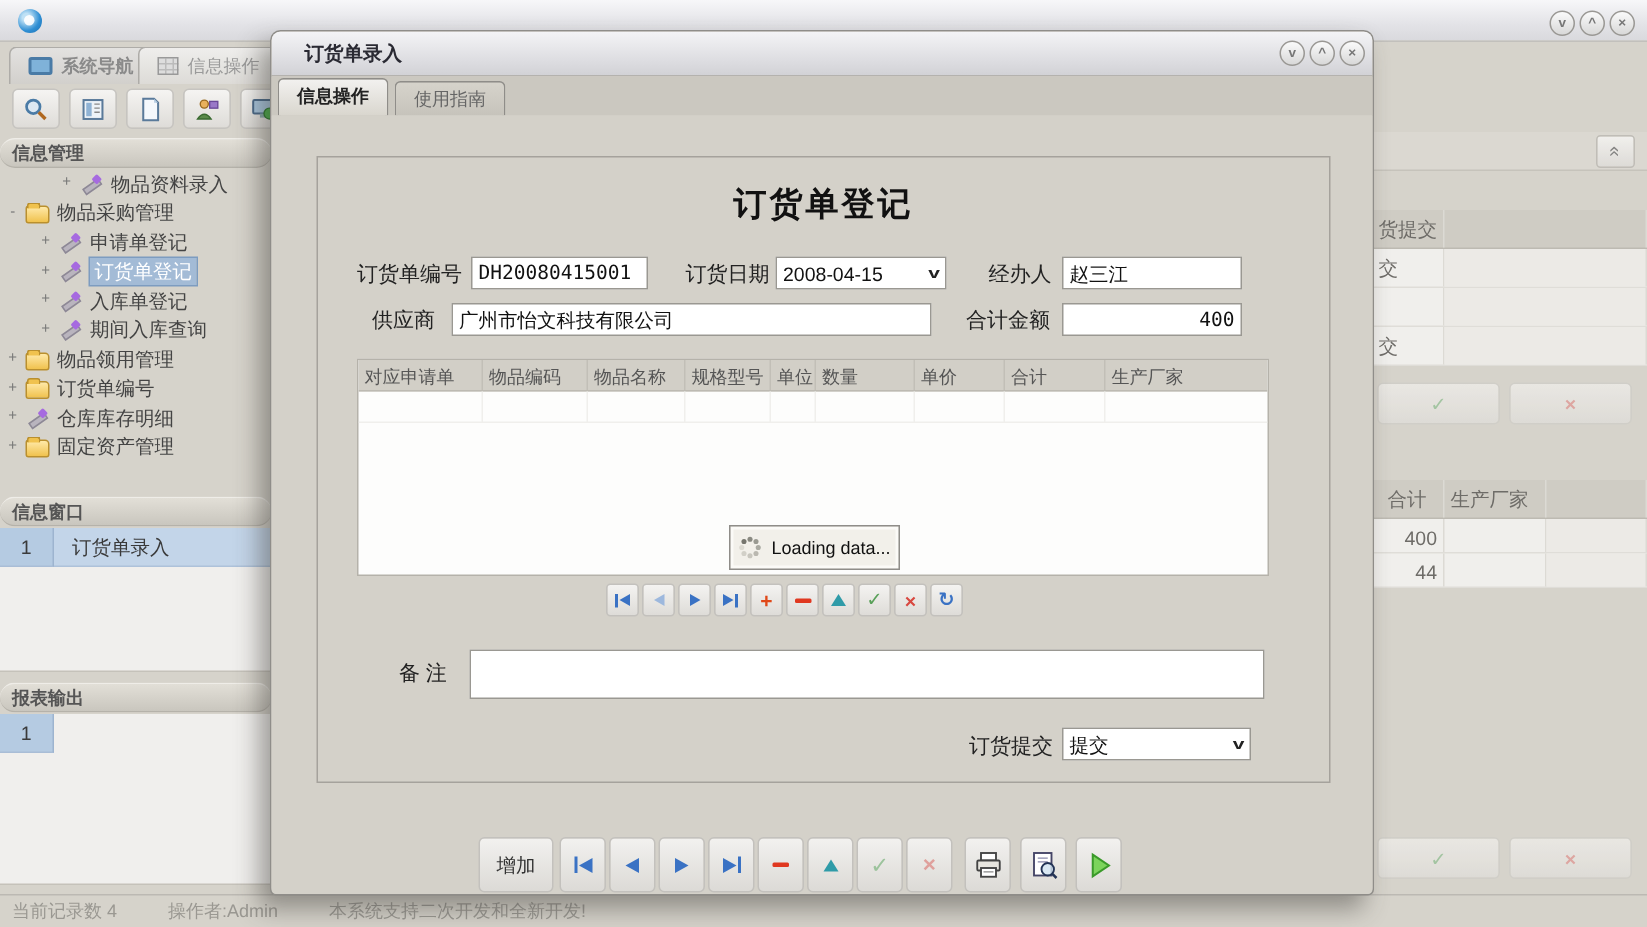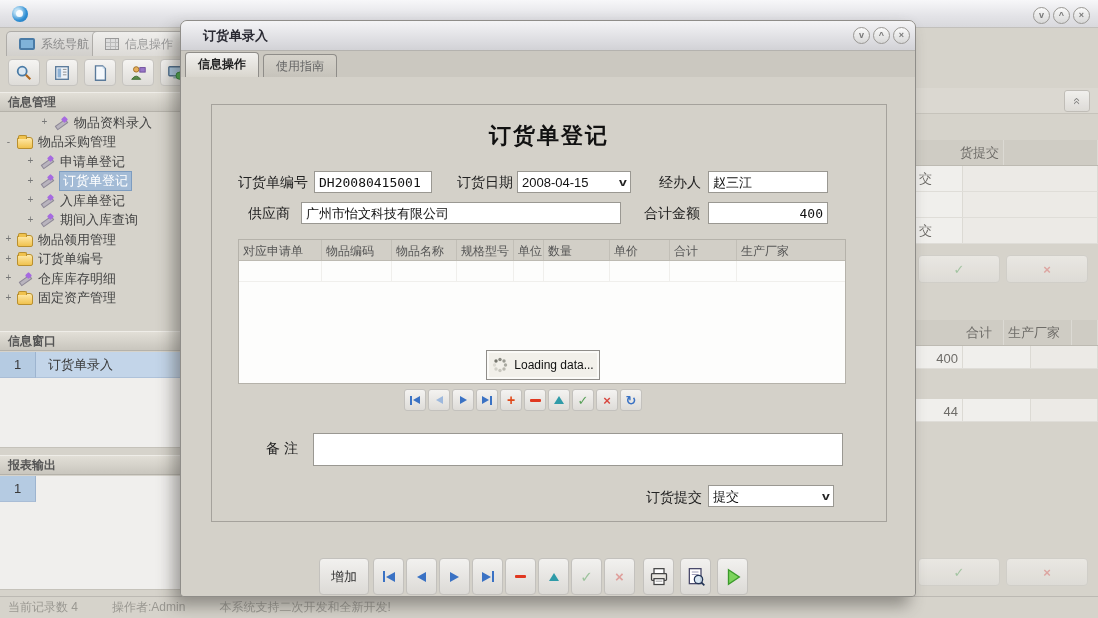--- a/index.html
+++ b/index.html
@@ -37,21 +37,21 @@
 
   
   .toolbar { position:absolute; left:0; top:56px; width:1098px; height:33px; }
   .tb-btn { position:absolute; top:3px; width:32px; height:27px; border:1px solid #c6c4c0; border-radius:4px;
     background:linear-gradient(#f5f4f2,#dedcd8); display:flex; align-items:center; justify-content:center; }
   .tb-btn svg { width:18px; height:18px; }
 
   
   .section-hdr { position:absolute; left:0; width:181px; height:20px;
     background:linear-gradient(#e2dfd7,#c9c6be); border-top:1px solid #efede8; border-bottom:1px solid #b5b2aa;
-    font-size:12px; font-weight:bold; color:#555; line-height:19px; padding-left:8px; }
+    font-size:12px; font-weight:bold; color:#555; line-height:19px; padding-left:8px;border-radius:10px; }
   .tree { position:absolute; left:0; top:113px; width:181px; }
   .tree-row { height:19.5px; display:flex; align-items:center; font-size:13px; color:#444; }
   .expander { width:9px; height:9px; font-size:10px; line-height:8px; text-align:center; color:#777;
     margin-right:4px; flex:none; }
   .t-ic { width:16px; height:14px; margin-right:5px; flex:none; position:relative; }
   .folder-ic { background:linear-gradient(#ffe9a8,#f0c24e); border:1px solid #b98f2e; border-radius:2px 3px 2px 2px; height:12px; margin-top:2px; }
   .folder-ic::before { content:""; position:absolute; left:0; top:-3px; width:7px; height:3px;
     background:#f0c24e; border:1px solid #b98f2e; border-bottom:none; border-radius:2px 2px 0 0; }
   .tool-ic { }
   .tool-ic::before { content:""; position:absolute; left:2px; top:6px; width:11px; height:3px;
@@ -72,21 +72,21 @@
     background:#d6d3cb; border-top:1px solid #bcb9b3; display:flex; align-items:center; gap:34px;
     font-size:12px; color:#9a9892; padding-left:8px; }
 
   
   .bg-frag { position:absolute; opacity:.88; }
   .band { left:886px; top:88px; width:212px; height:26px; background:#dcd9d2; border-bottom:1px solid #c4c1b9; }
   .collapse-btn { position:absolute; left:1064px; top:90px; width:26px; height:22px; border:1px solid #bdbab4;
     border-radius:3px; background:linear-gradient(#f4f3f1,#dedcd8); color:#777; text-align:center; }
   .collapse-btn span { display:inline-block; transform:rotate(90deg); font-size:13px; line-height:20px; }
   .bg-grid { position:absolute; left:915px; width:183px; font-size:13px; color:#6e6c68; }
-  .bg-grid-hdr { display:flex; background:#cfccc4; border-bottom:1px solid #bdbab2;padding-left:41px; }
+  .bg-grid-hdr { display:flex; background:#cfccc4; border-bottom:1px solid #bdbab2; }
   .bg-grid-row { display:flex; background:#f0efec; border-bottom:1px solid #e0dedа; }
   .bg-grid-row { border-bottom:1px solid #dfddd8; }
   .bg-cell { padding:3px 4px; border-right:1px solid #dcdad4; height:25px; line-height:19px; }
   .bg-btn { position:absolute; width:82px; height:28px; border:1px solid #d0cec8; border-radius:4px;
     background:linear-gradient(#eceae6,#dfddd8); text-align:center; line-height:26px; font-size:14px; }
 
   
   .dialog { position:absolute; left:180px; top:20px; width:736px; height:577px;
     background:#d4d1c9; border:1px solid #8f8d89; border-radius:7px 7px 4px 4px;
     box-shadow:-7px 9px 16px rgba(60,58,54,.45); }
@@ -159,21 +159,21 @@
 <div class="titlebar">
   <div class="app-logo"></div>
 </div>
 <div class="winbtns main">
   <div class="circle-btn">v</div>
   <div class="circle-btn">^</div>
   <div class="circle-btn">×</div>
 </div>
 
 <div class="main-tabs">
-  <div class="mtab" style="left:6px;">
+  <div class="mtab" style="left:6px;font-weight:bold;">
     <span class="mtab-ic1"></span>
     <span>系统导航</span>
   </div>
   <div class="mtab active" style="left:92px;">
     <span class="mtab-ic2"></span>
     <span>信息操作</span>
   </div>
 </div>
 
 <div class="toolbar">
@@ -325,21 +325,21 @@
   <div class="bg-grid-hdr">
     <div class="bg-cell" style="width:48px; padding-left:10px;">合计</div>
     <div class="bg-cell" style="width:68px;">生产厂家</div>
     <div class="bg-cell" style="flex:1;"></div>
   </div>
   <div class="bg-grid-row" style="height:23px;">
     <div class="bg-cell" style="width:48px; text-align:right; height:22px;">400</div>
     <div class="bg-cell" style="width:68px; height:22px;"></div>
     <div class="bg-cell" style="flex:1; height:22px; background:#eceae6;"></div>
   </div>
-  <div class="bg-grid-row" style="height:23px;margin-top:30px;">
+  <div class="bg-grid-row" style="height:23px;">
     <div class="bg-cell" style="width:48px; text-align:right; height:22px;">44</div>
     <div class="bg-cell" style="width:68px; height:22px;"></div>
     <div class="bg-cell" style="flex:1; height:22px; background:#eceae6;"></div>
   </div>
 </div>
 
 <div class="bg-btn bg-frag" style="left:918px; top:558px;">
   <span class="check-g dim">✓</span>
 </div>
 <div class="bg-btn bg-frag" style="left:1006px; top:558px;">

